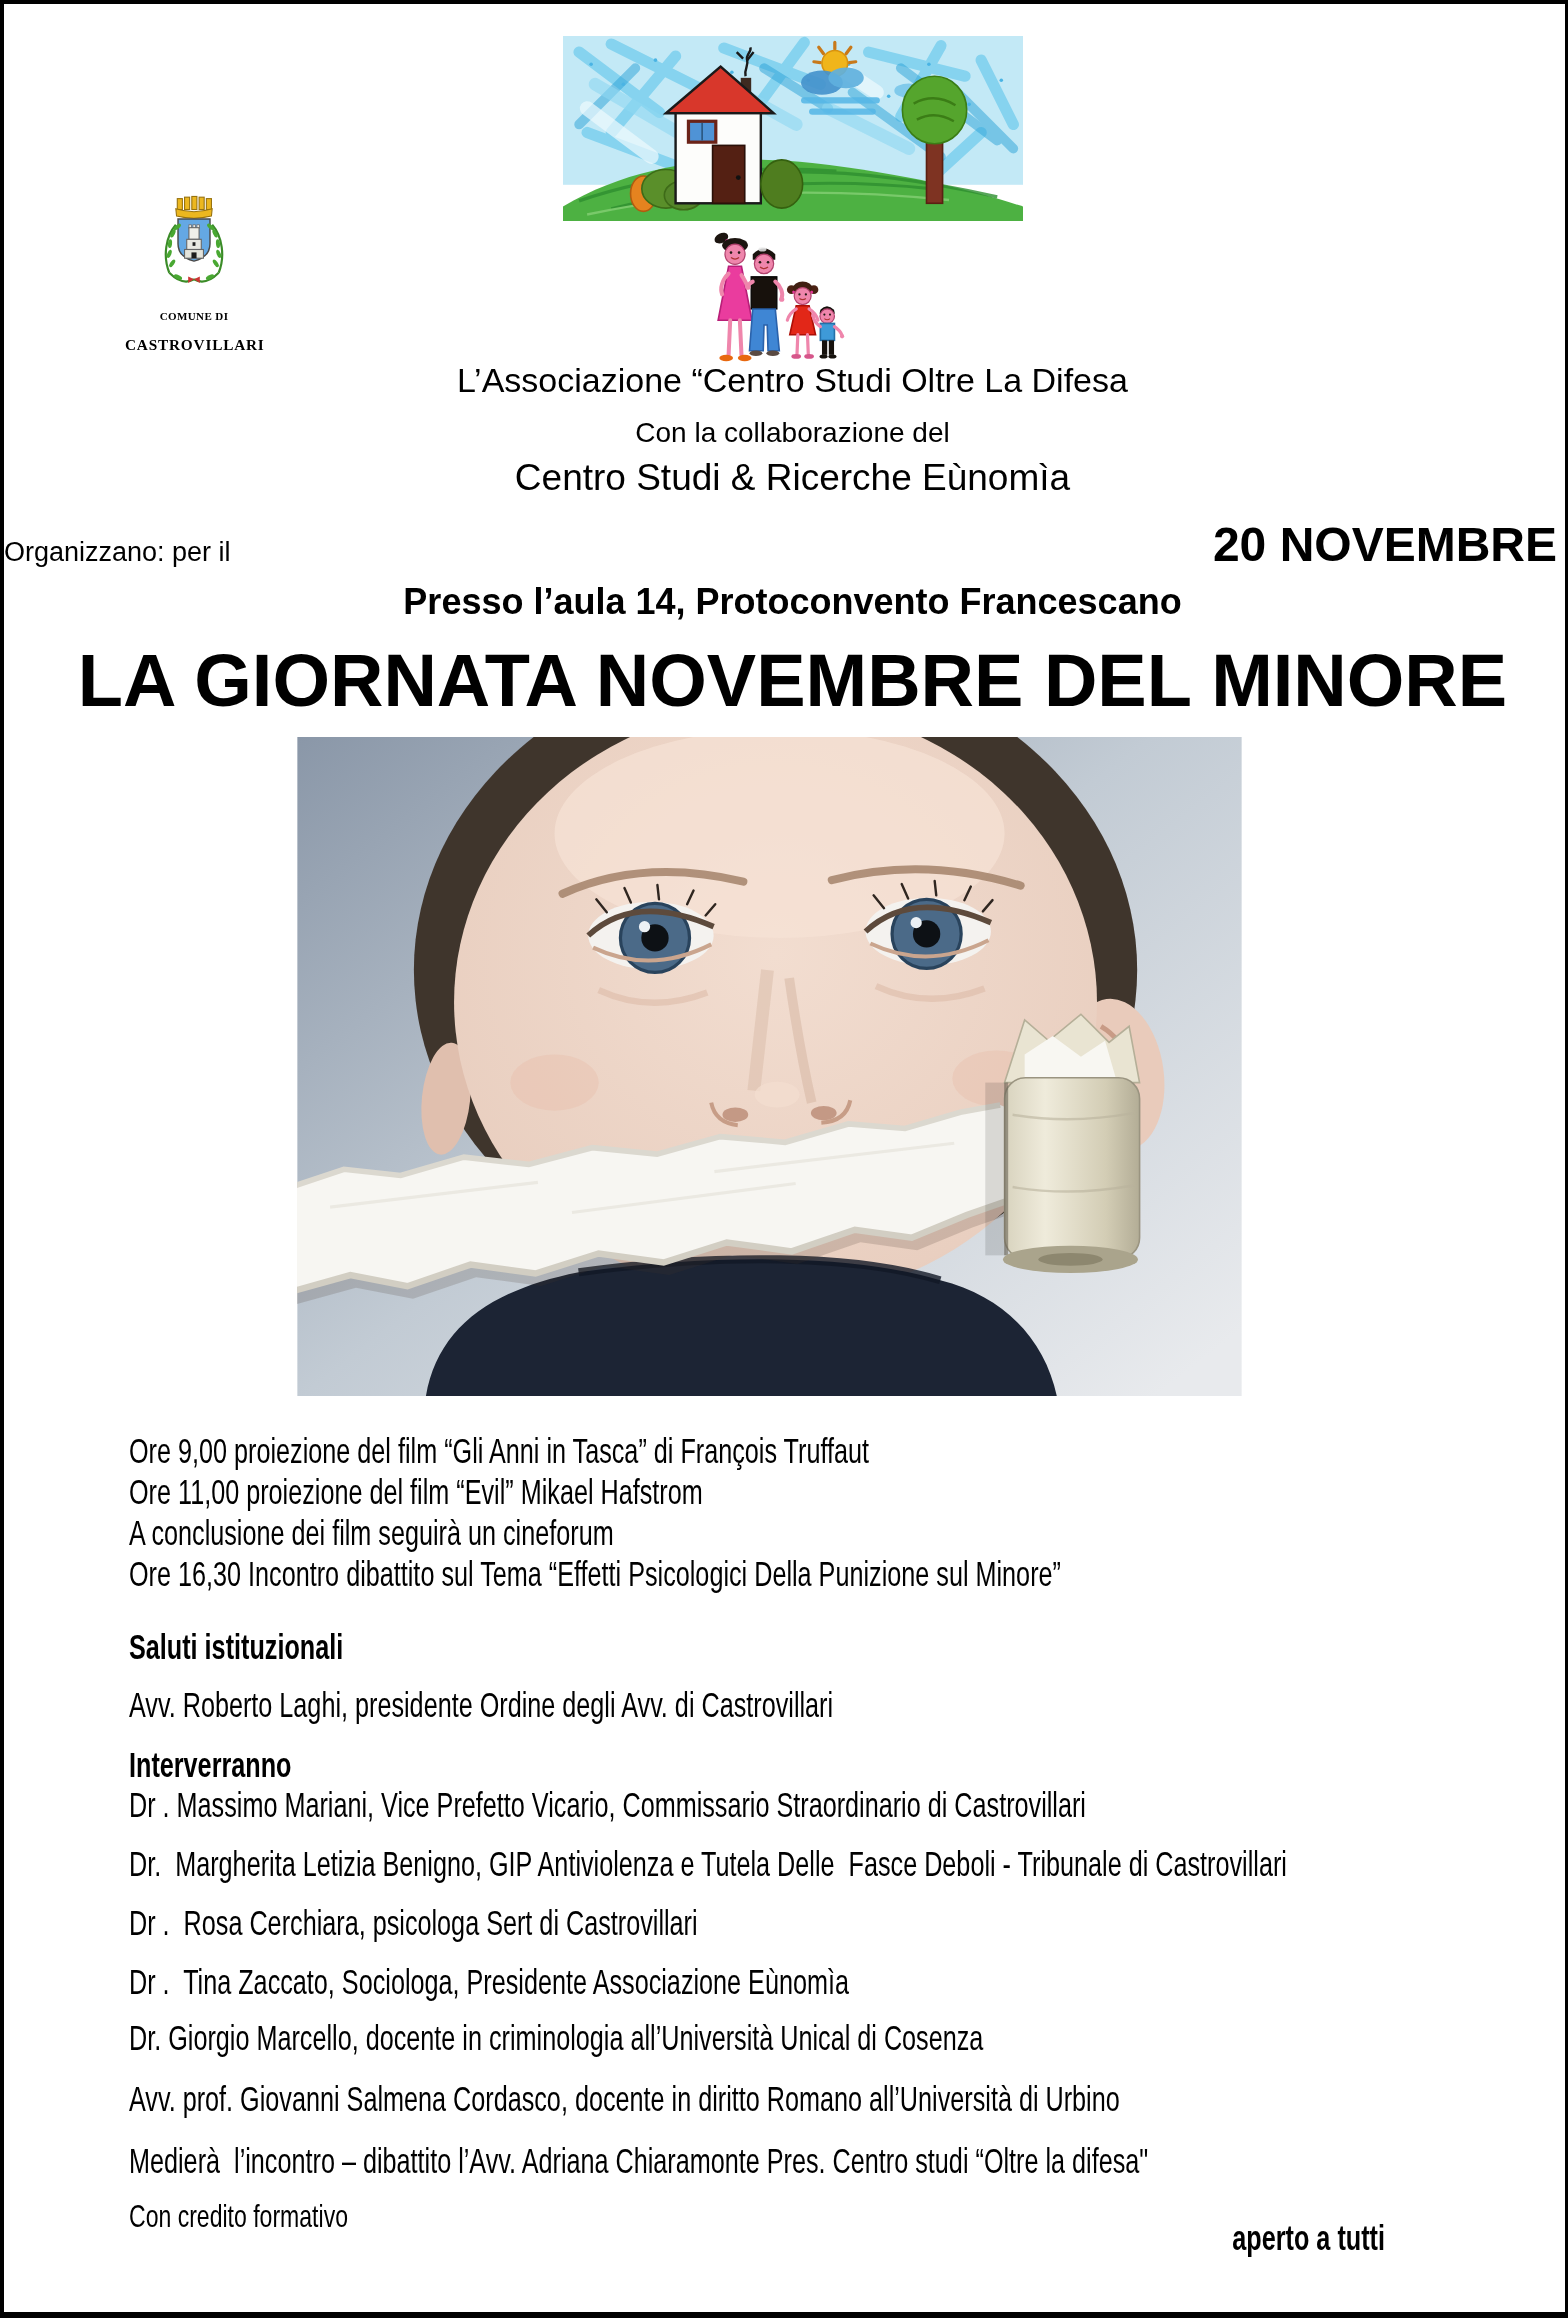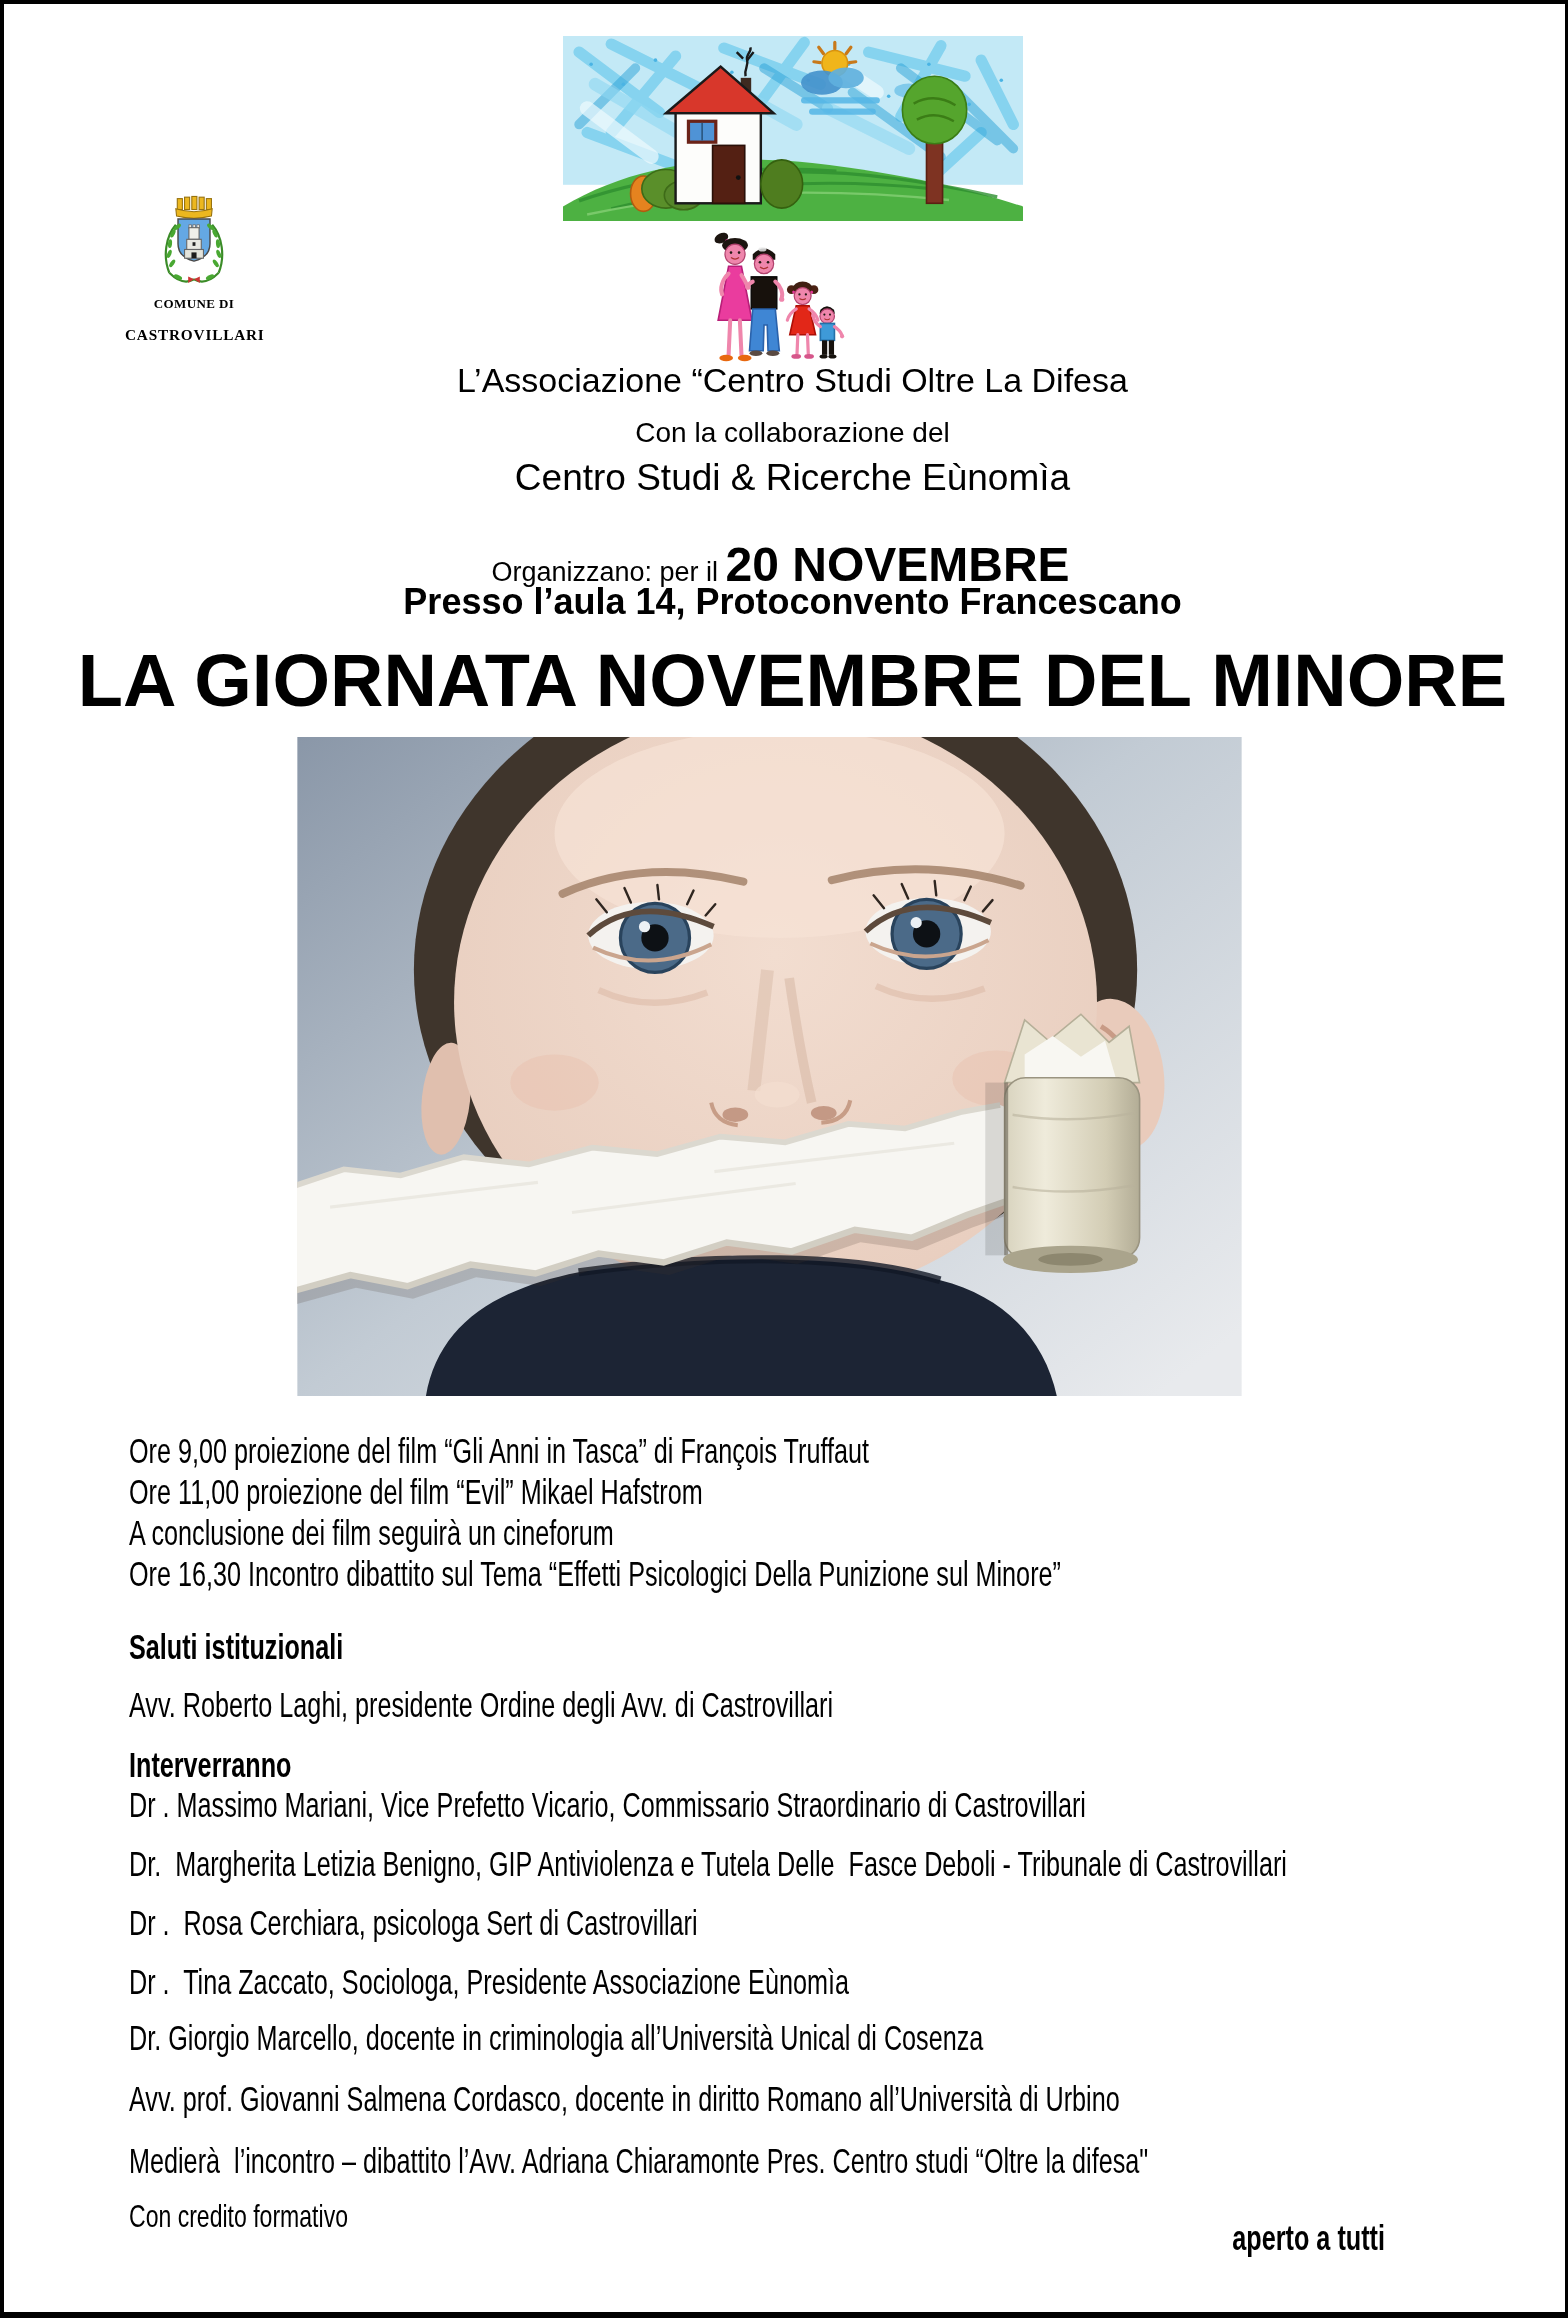--- a/index.html
+++ b/index.html
@@ -9,32 +9,32 @@
     font-family:"Liberation Sans",sans-serif;color:#000;overflow:hidden;
   }
   .abs{position:absolute;}
   .center-line{left:16px;right:0;text-align:center;white-space:pre;line-height:1;}
   
   .narrow{font-size:35px;line-height:1;transform:scaleX(0.72);transform-origin:0 0;white-space:pre;}
   .narrow-b{font-weight:bold;}
   .assoc{top:359px;font-size:34px;}
   .collab1{top:415px;font-size:28px;}
   .collab2{top:455px;font-size:37px;}
-  .organizza{top:517px;left:0;right:8px;display:flex;justify-content:center;align-items:baseline;white-space:pre;margin-top:20px;}
+  .organizza{top:517px;left:0;right:8px;display:flex;justify-content:space-between;align-items:baseline;white-space:pre;}
   .organizza .pre{font-size:27px;line-height:1;}
   .organizza .date{font-size:48px;font-weight:bold;line-height:1;}
   .venue{top:580px;font-size:36px;font-weight:bold;}
   .main-title{top:640px;font-size:74px;font-weight:bold;letter-spacing:0;line-height:1;}
   .body-line{left:125px;}
   .footer-left{font-size:32px !important;}
   .footer-right{right:180px;top:2216px;font-size:35px;font-weight:bold;line-height:1;transform:scaleX(0.72);transform-origin:100% 0;white-space:pre;position:absolute;}
   
   .crest-box{left:121px;top:183px;width:138px;text-align:center;}
   .crest-box svg{display:block;margin:0 auto;}
-  .crest-l1{font-family:"Liberation Serif",serif;font-weight:bold;font-size:13px;letter-spacing:0.4px;margin-top:0;}
+  .crest-l1{font-family:"Liberation Serif",serif;font-weight:bold;font-size:11px;letter-spacing:0.4px;margin-top:14px;}
   .crest-l2{font-family:"Liberation Serif",serif;font-weight:bold;font-size:15.3px;letter-spacing:0.8px;margin-top:14px;}
   
   .drawing-box{left:559px;top:32px;width:460px;}
   .family-wrap{width:161px;margin:6.4px 0 0 135px;}
   
   .photo-box{left:293px;top:733px;width:945px;height:659px;}
 </style>
 </head>
 <body>
 

